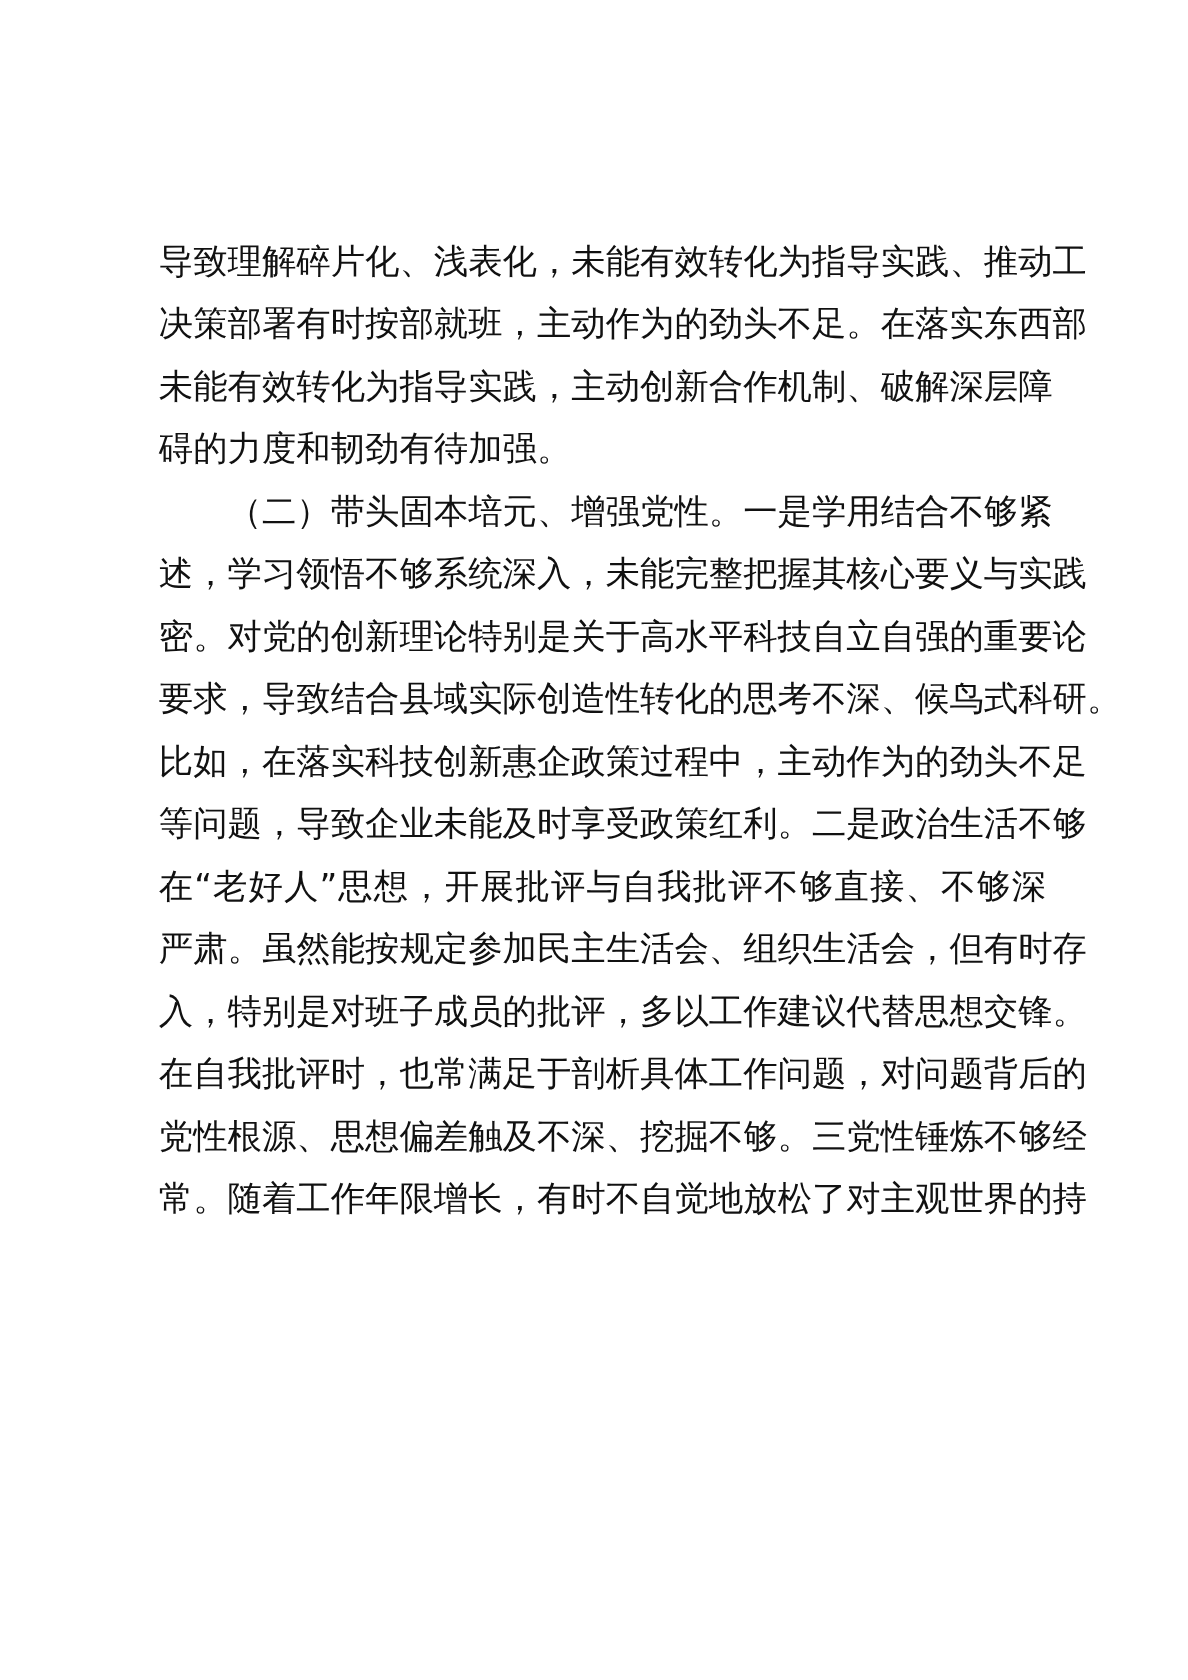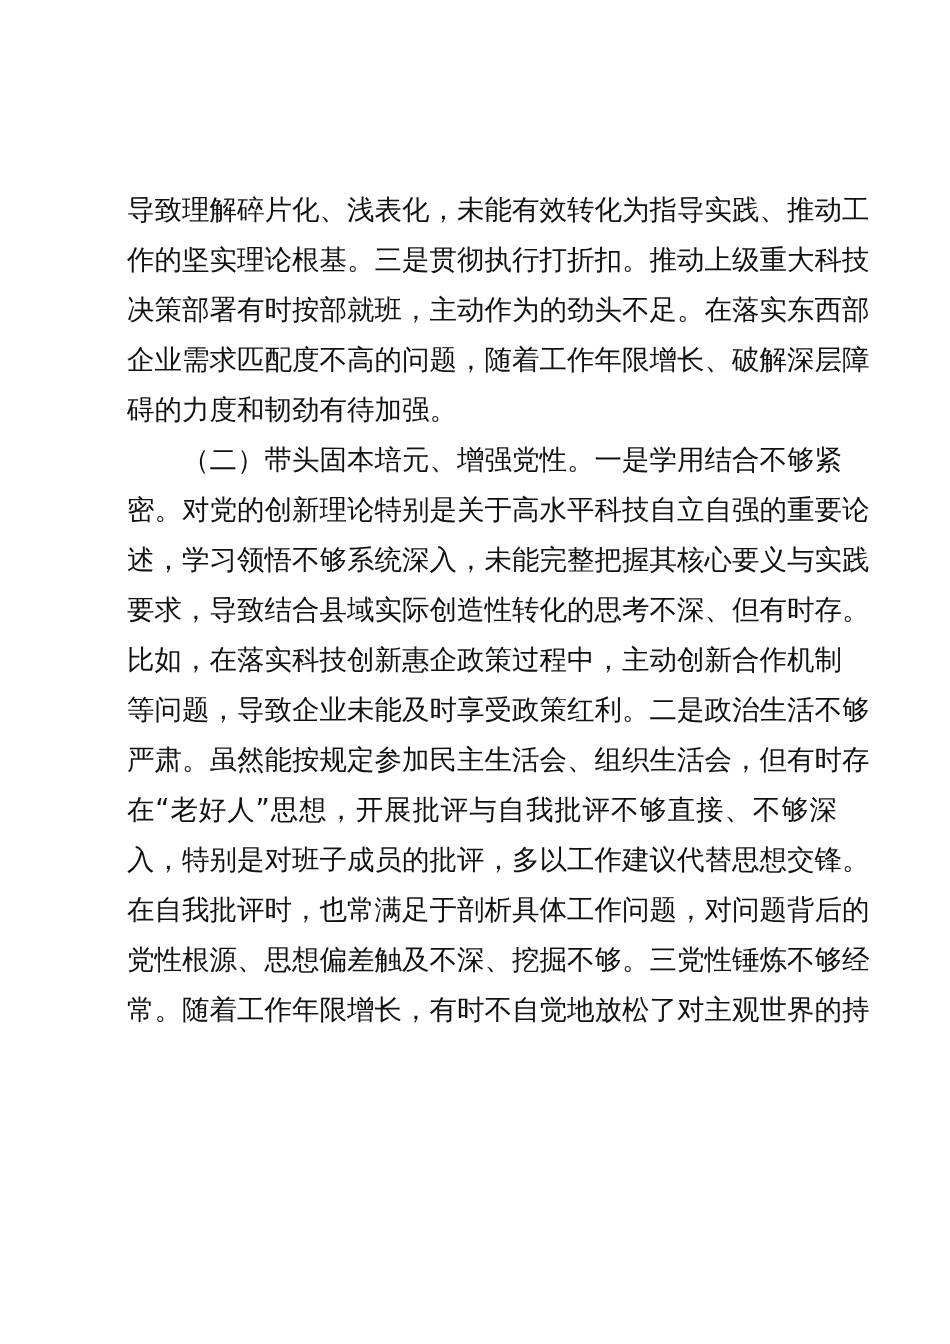--- a/index.html
+++ b/index.html
@@ -44,30 +44,29 @@
       text-align: right;
       text-align-last: left;
     }
   </style>
 </head>
 <body>
 
 <div class="page">
   <div class="text-block">
     <div class="line justify">导致理解碎片化、浅表化，未能有效转化为指导实践、推动工</div>
-    <div class="line justify">作的坚实理论根基。三是贯彻执行打折扣。推动上级重大科技</div>
     <div class="line justify">决策部署有时按部就班，主动作为的劲头不足。在落实东西部</div>
-    <div class="line justify">企业需求匹配度不高的问题，随着工作年限增长、破解深层障</div>
+    <div class="line justify">未能有效转化为指导实践，主动创新合作机制、破解深层障</div>
     <div class="line last">碍的力度和韧劲有待加强。</div>
     <div class="line justify">　　（二）带头固本培元、增强党性。一是学用结合不够紧</div>
+    <div class="line justify">述，学习领悟不够系统深入，未能完整把握其核心要义与实践</div>
     <div class="line justify">密。对党的创新理论特别是关于高水平科技自立自强的重要论</div>
-    <div class="line justify">述，学习领悟不够系统深入，未能完整把握其核心要义与实践</div>
-    <div class="line justify">要求，导致结合县域实际创造性转化的思考不深、但有时存。</div>
-    <div class="line justify">比如，在落实科技创新惠企政策过程中，主动创新合作机制</div>
+    <div class="line justify">要求，导致结合县域实际创造性转化的思考不深、候鸟式科研。</div>
+    <div class="line justify">比如，在落实科技创新惠企政策过程中，主动作为的劲头不足</div>
     <div class="line justify">等问题，导致企业未能及时享受政策红利。二是政治生活不够</div>
+    <div class="line justify">在“老好人”思想，开展批评与自我批评不够直接、不够深</div>
     <div class="line justify">严肃。虽然能按规定参加民主生活会、组织生活会，但有时存</div>
-    <div class="line justify">在“老好人”思想，开展批评与自我批评不够直接、不够深</div>
     <div class="line justify">入，特别是对班子成员的批评，多以工作建议代替思想交锋。</div>
     <div class="line justify">在自我批评时，也常满足于剖析具体工作问题，对问题背后的</div>
     <div class="line justify">党性根源、思想偏差触及不深、挖掘不够。三党性锤炼不够经</div>
     <div class="line justify">常。随着工作年限增长，有时不自觉地放松了对主观世界的持</div>
   </div>
 </div>
 
 </body></html>

